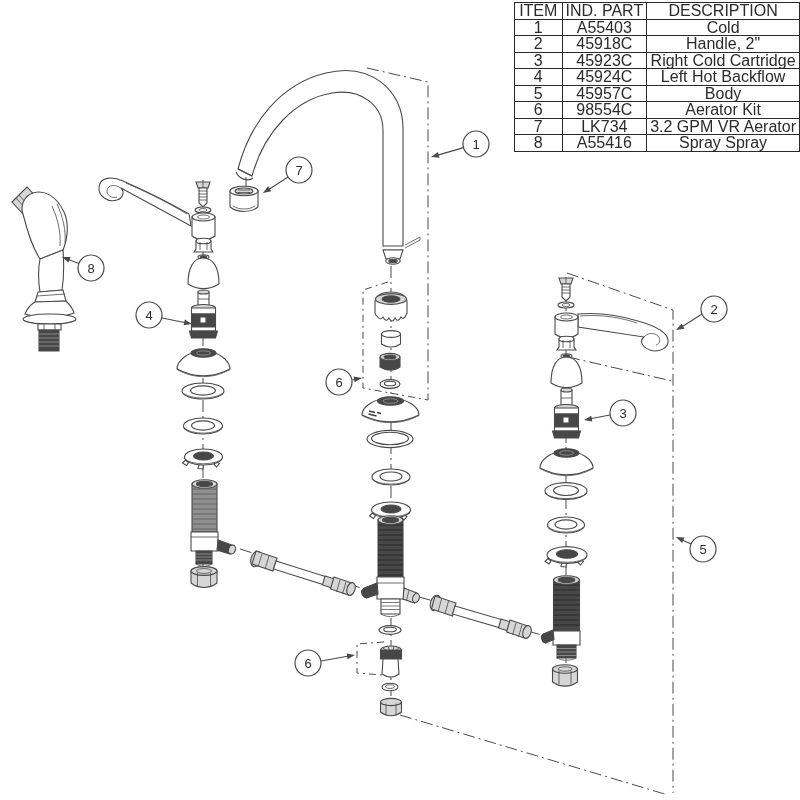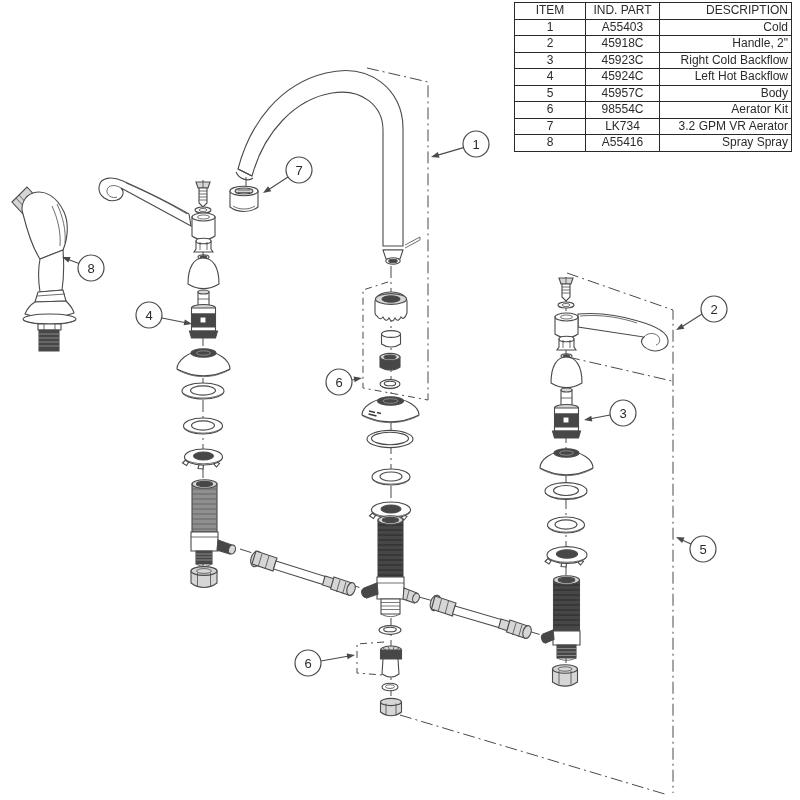--- a/index.html
+++ b/index.html
@@ -21,26 +21,26 @@
   .dsh{fill:none;stroke:var(--line);stroke-width:1;stroke-dasharray:7 4 2 4;}
   .thrd{stroke:#5a5a5a;stroke-width:.8;fill:none;}
   .thrdD{stroke:#242424;stroke-width:.8;fill:none;}
   .thrd2{stroke:#9a9a9a;stroke-width:.8;fill:none;}
   .callout circle{fill:#fff;stroke:var(--line);stroke-width:1.2;}
   .callout line{stroke:var(--line);stroke-width:1.1;}
   .callout text{font:13px "Liberation Sans",sans-serif;fill:var(--text);text-anchor:middle;}
   .arr{fill:var(--line);stroke:none;}
   
   .parts-table{position:absolute;left:514px;top:2px;border-collapse:collapse;background:#fff;
-    font-size:12px;color:var(--text);}
+    font-size:16px;color:var(--text);}
   .parts-table th,.parts-table td{border:1.2px solid var(--tborder);padding:0 3px;height:15.5px;
     line-height:15px;font-weight:normal;white-space:nowrap;}
   .col-item{width:64px;text-align:center;}
   .col-part{width:67px;text-align:center;margin-left:16px;}
-  .col-desc{width:125px;text-align:right;margin-top:10px;}
+  .col-desc{width:125px;text-align:center;margin-top:10px;}
 </style>
 </head>
 <body>
 
 <div class="stage">
 
   <svg class="diagram" width="800" height="800" viewBox="0 0 800 800">
 
     <g>
       <path class="dd thin" d="M391,266 V716"></path>
@@ -418,21 +418,21 @@
         <td class="col-desc">Cold</td>
       </tr>
       <tr>
         <td class="col-item">2</td>
         <td class="col-part">45918C</td>
         <td class="col-desc">Handle, 2"</td>
       </tr>
       <tr>
         <td class="col-item">3</td>
         <td class="col-part">45923C</td>
-        <td class="col-desc">Right Cold Backflow</td>
+        <td class="col-desc">Right Cold Cartridge</td>
       </tr>
       <tr>
         <td class="col-item">4</td>
         <td class="col-part">45924C</td>
         <td class="col-desc">Left Hot Backflow</td>
       </tr>
       <tr>
         <td class="col-item">5</td>
         <td class="col-part">45957C</td>
         <td class="col-desc">Body</td>

